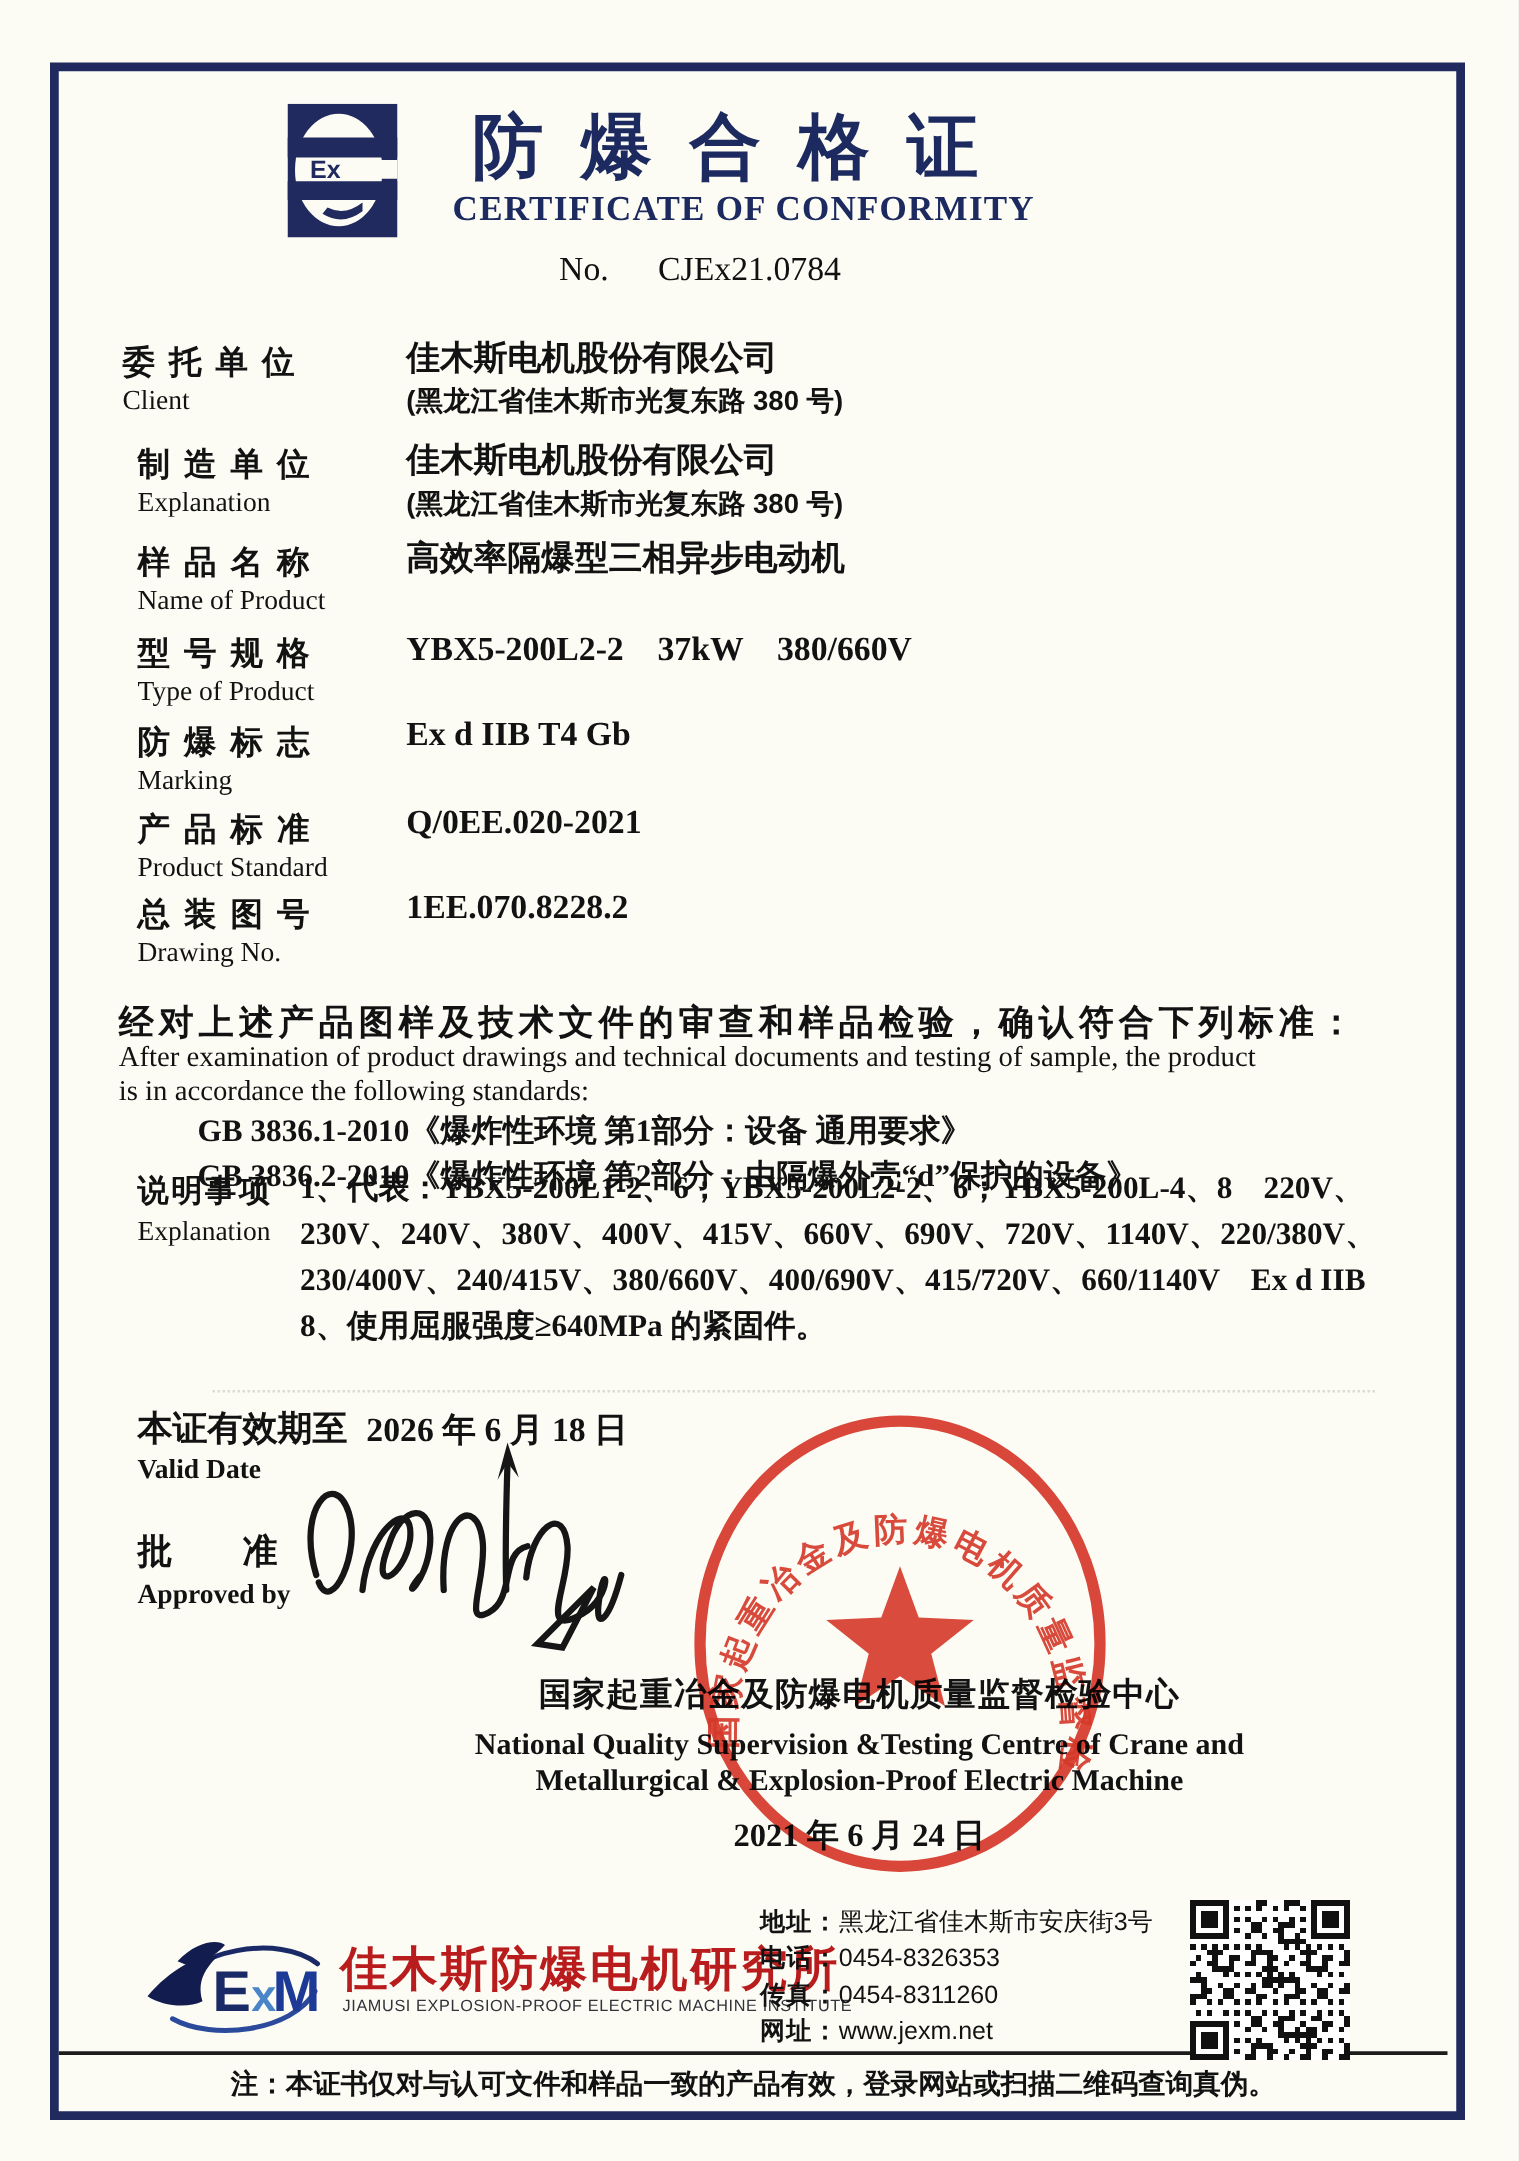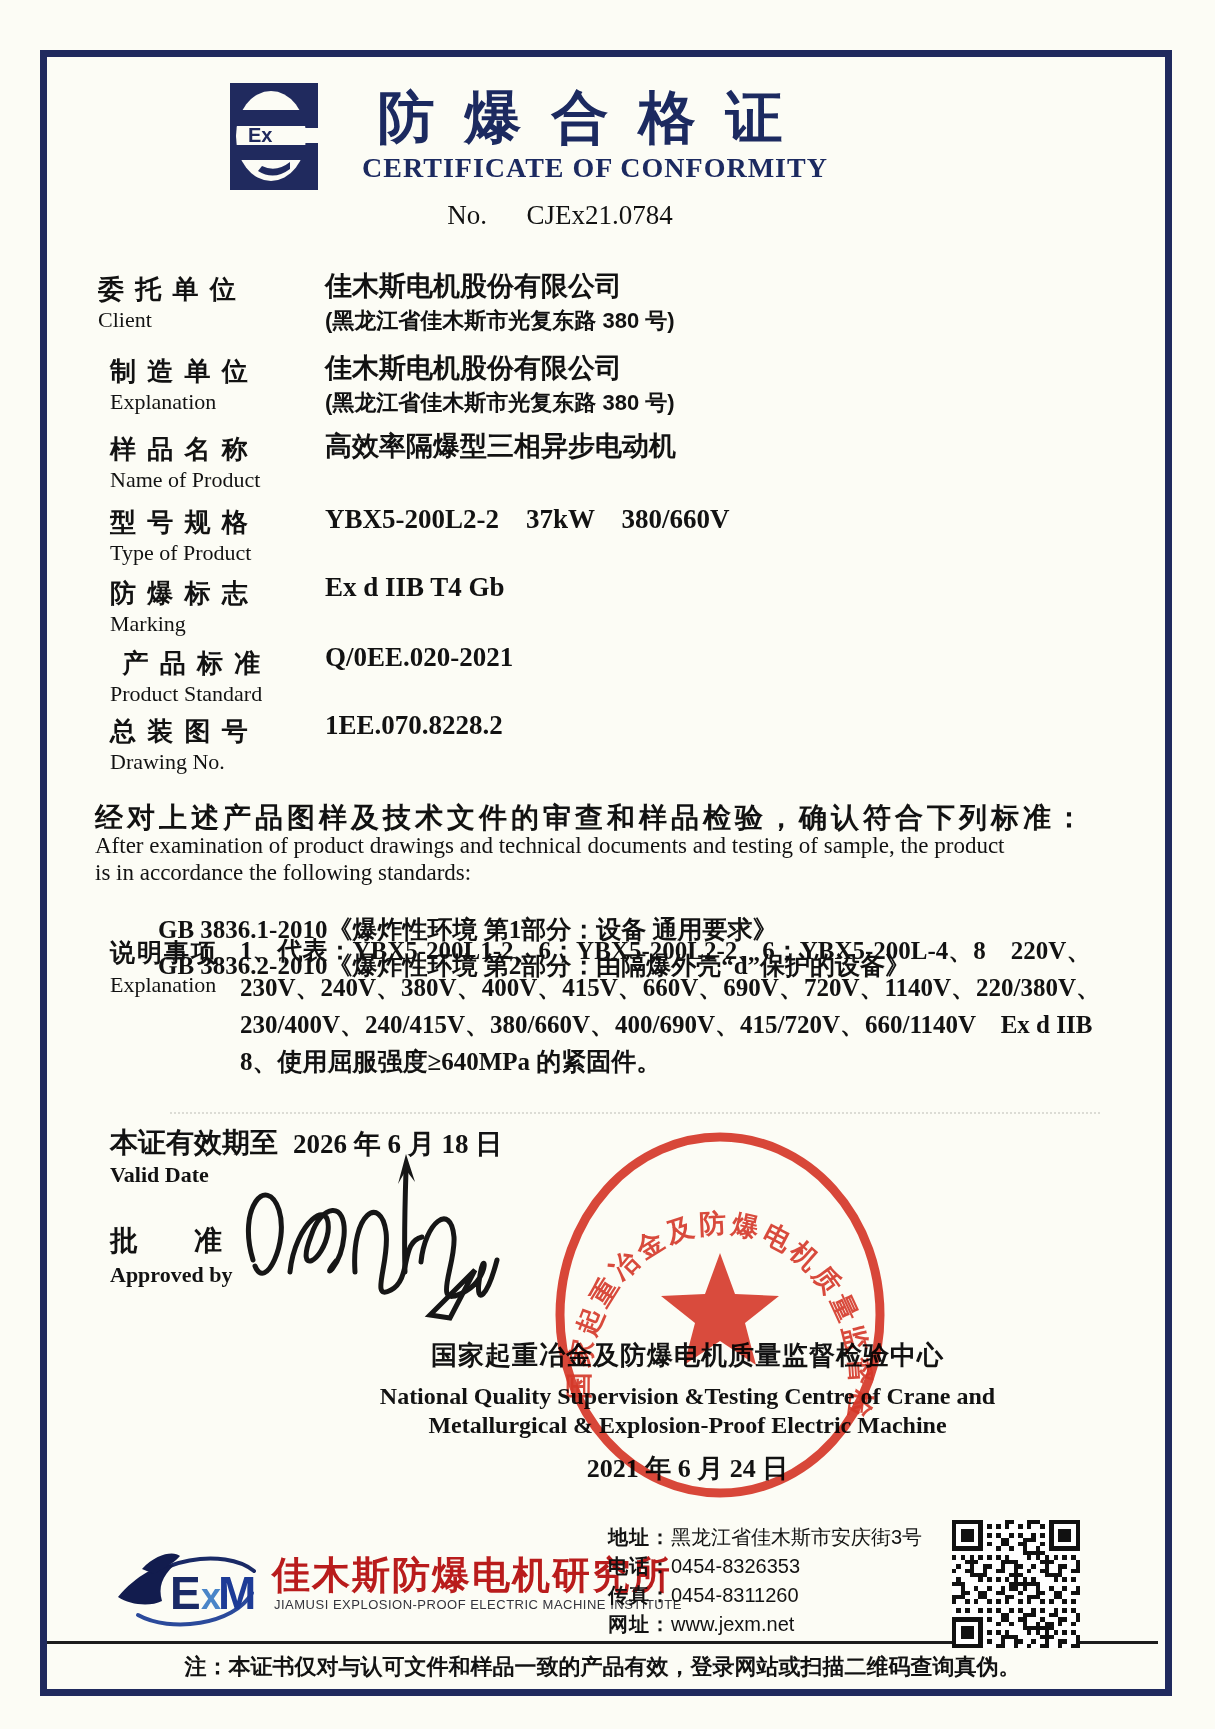--- a/index.html
+++ b/index.html
@@ -10,21 +10,21 @@
   .title-cn{font-size:57px;font-weight:bold;letter-spacing:30px;color:#1c2a60;text-align:center;white-space:nowrap;}
   .title-en{font-family:"Liberation Serif",serif;font-size:28px;font-weight:bold;letter-spacing:1px;color:#1c2a60;text-align:center;}
   .cert-no{font-family:"Liberation Serif",serif;font-size:27px;color:#111;text-align:center;}
   .lbl-cn{font-size:26px;font-weight:bold;letter-spacing:2px;white-space:nowrap;}
   .lbl-en{font-family:"Liberation Serif",serif;font-size:22px;white-space:nowrap;}
   .val-cn{font-size:27px;font-weight:bold;white-space:nowrap;}
   .val-sub{font-size:22px;font-weight:bold;white-space:nowrap;}
   .val-en{font-family:"Liberation Serif",serif;font-size:27px;font-weight:bold;white-space:nowrap;}
   .stmt-cn{font-size:28px;font-weight:bold;letter-spacing:4px;white-space:nowrap;}
   .stmt-en{font-family:"Liberation Serif",serif;font-size:23px;white-space:nowrap;}
-  .std-line{font-family:"Liberation Serif",serif;font-size:25px;font-weight:bold;white-space:nowrap;margin-top:25px;}
+  .std-line{font-family:"Liberation Serif",serif;font-size:25px;font-weight:bold;white-space:nowrap;}
   .exp-line{font-family:"Liberation Serif",serif;font-size:25px;font-weight:bold;line-height:37px;white-space:nowrap;}
   .auth-cn{font-size:26px;font-weight:bold;letter-spacing:1px;}
   .auth-en{font-family:"Liberation Serif",serif;font-size:24px;font-weight:bold;}
   .auth-date{font-family:"Liberation Serif",serif;font-size:26px;font-weight:bold;}
   .contact-row{font-size:20px;white-space:nowrap;}
   .contact-row b{letter-spacing:1px;}
   .footnote{font-size:22px;font-weight:bold;text-align:center;white-space:nowrap;}
   .inst-cn{font-size:38px;font-weight:bold;letter-spacing:2px;color:#b91c1c;white-space:nowrap;}
   .inst-en{font-size:13px;letter-spacing:0.5px;color:#33333b;white-space:nowrap;}
   .dotline{border-top:2px dotted #c8c8c0;opacity:.6;}
@@ -82,21 +82,21 @@
     <div class="lbl-en">Type of Product</div>
   </div>
   <div class="abs val-en" style="left:325px;top:501px;">YBX5-200L2-2　37kW　380/660V</div>
 
   <div class="abs" style="left:110px;top:576px;">
     <div class="lbl-cn">防 爆 标 志</div>
     <div class="lbl-en">Marking</div>
   </div>
   <div class="abs val-en" style="left:325px;top:572px;">Ex d IIB T4 Gb</div>
 
-  <div class="abs" style="left:110px;top:646px;text-align:right;">
+  <div class="abs" style="left:110px;top:646px;">
     <div class="lbl-cn">产 品 标 准</div>
     <div class="lbl-en">Product Standard</div>
   </div>
   <div class="abs val-en" style="left:325px;top:642px;">Q/0EE.020-2021</div>
 
   <div class="abs" style="left:110px;top:714px;">
     <div class="lbl-cn">总 装 图 号</div>
     <div class="lbl-en">Drawing No.</div>
   </div>
   <div class="abs val-en" style="left:325px;top:710px;">1EE.070.8228.2</div>

